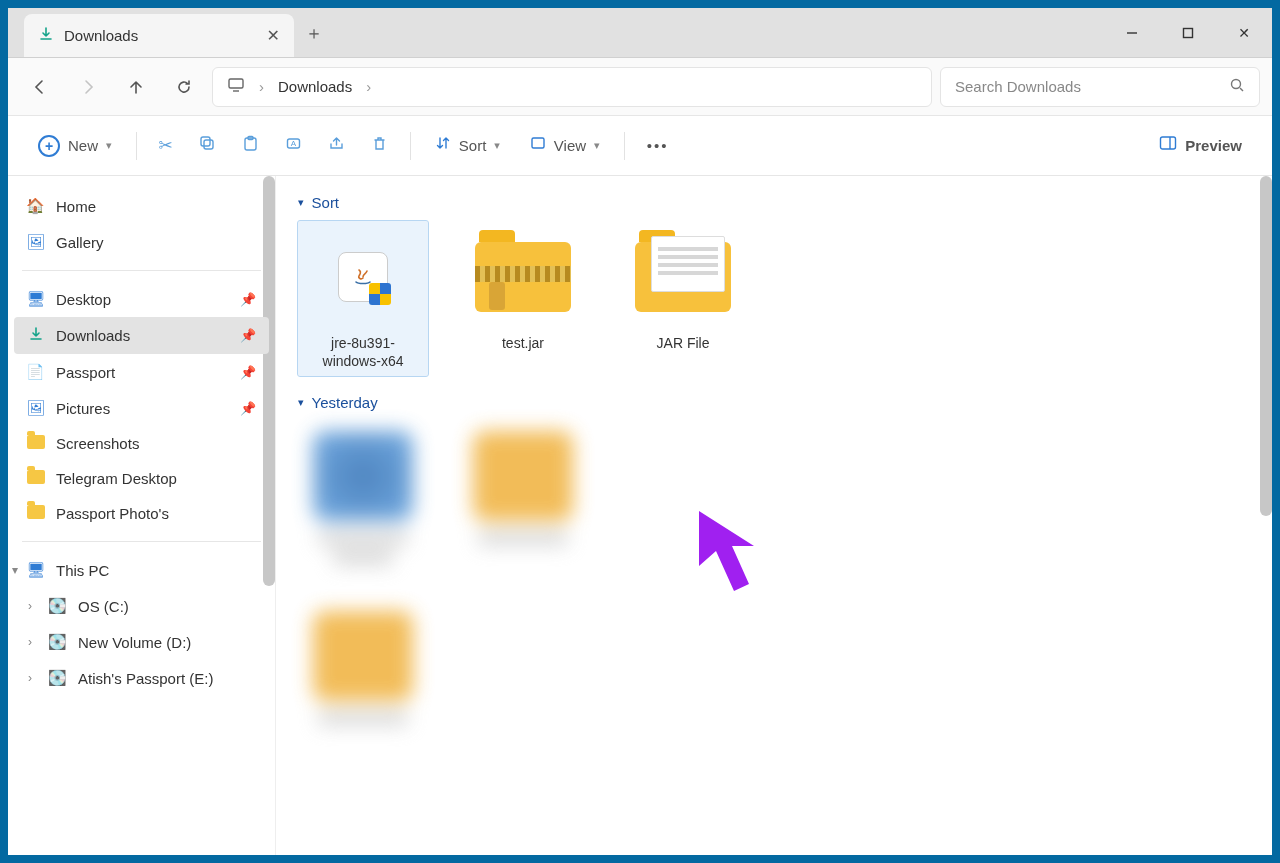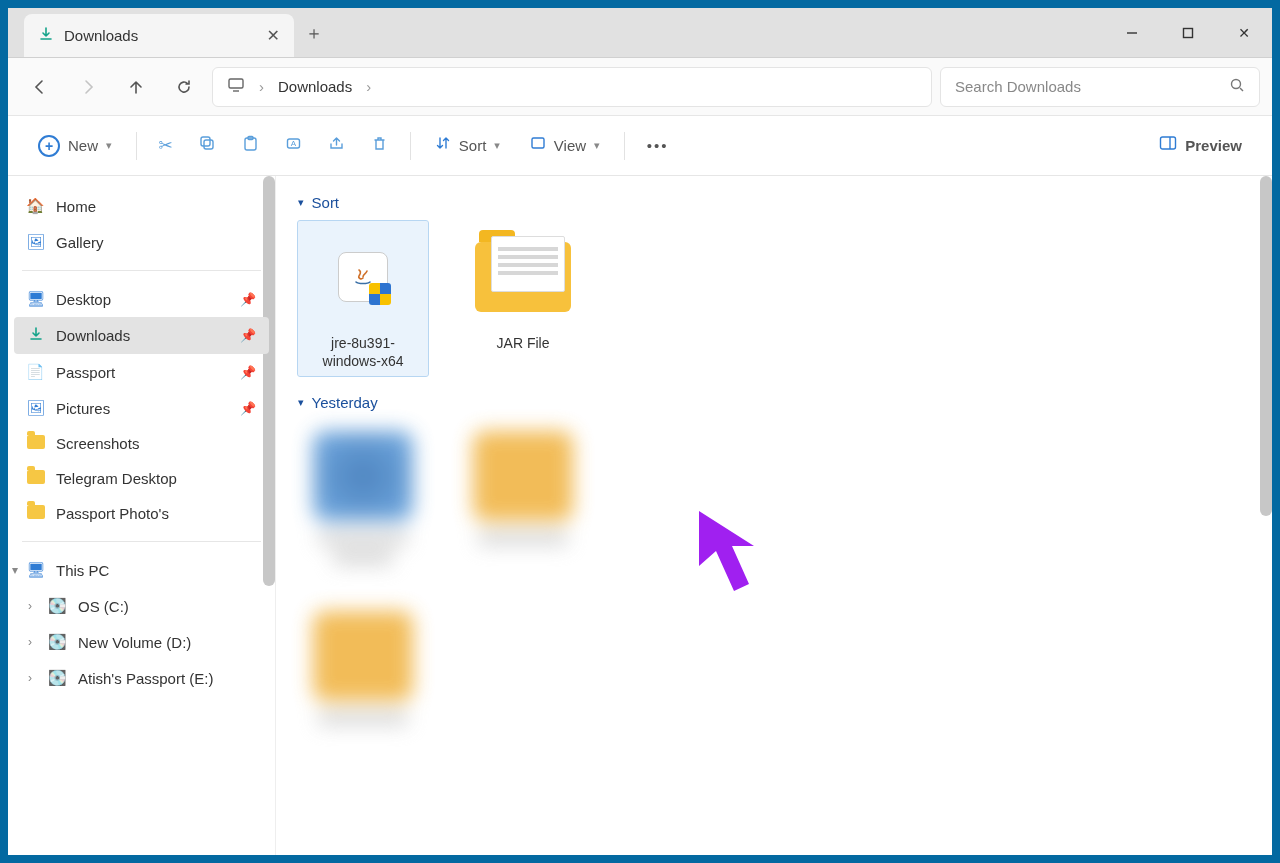--- a/index.html
+++ b/index.html
@@ -323,20 +323,29 @@
               <svg width="26" height="26" viewBox="0 0 26 26">
                   <path d="M9 6c3 2 1 4 0 6s2 4 4 2M17 7c-1 3-4 3-4 6" stroke="#d0712a" stroke-width="1.6" fill="none" stroke-linecap="round"></path>
                   <path d="M6 18c2 2 12 2 14 0" stroke="#3a6fa6" stroke-width="1.6" fill="none" stroke-linecap="round"></path>
                 </svg>
               <div class="jre-shield"></div>
             </div>
           </div>
           <div class="label">jre-8u391-windows-x64</div>
         </div>
 
+        <div class="file-tile">
+          <div class="thumb">
+            <div class="zip-folder">
+              <div class="zip-strip"></div>
+                <div class="zip-pull"></div>
+            </div>
+          </div>
+          <div class="label">test.jar</div>
+        </div>
 
         <div class="file-tile">
           <div class="thumb">
             <div class="doc-folder">
               <div class="doc-sheet">
                   <span></span>
                   <span></span>
                   <span></span>
                   <span></span>
                 </div>

